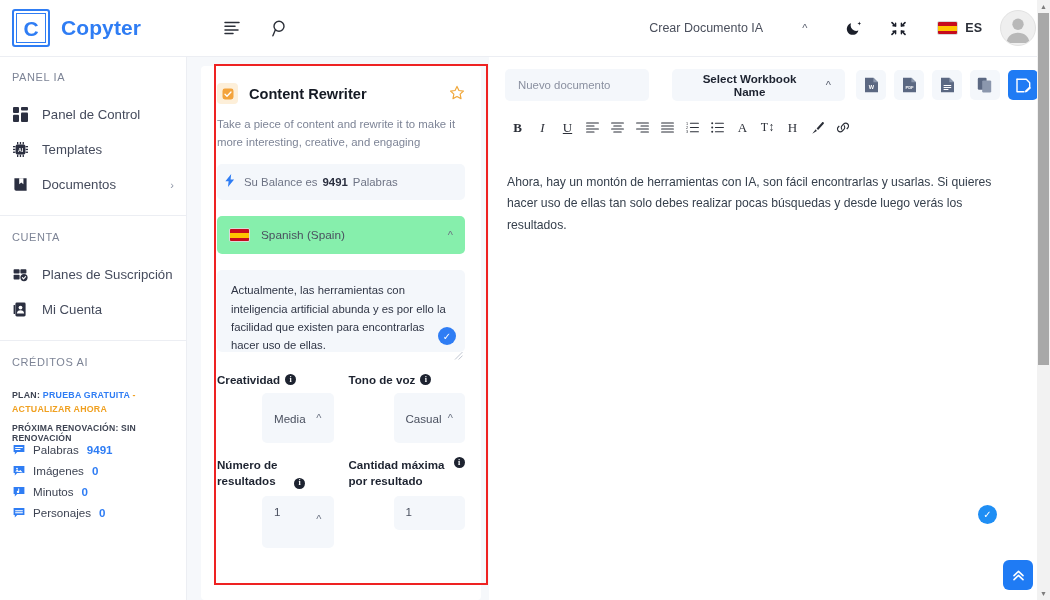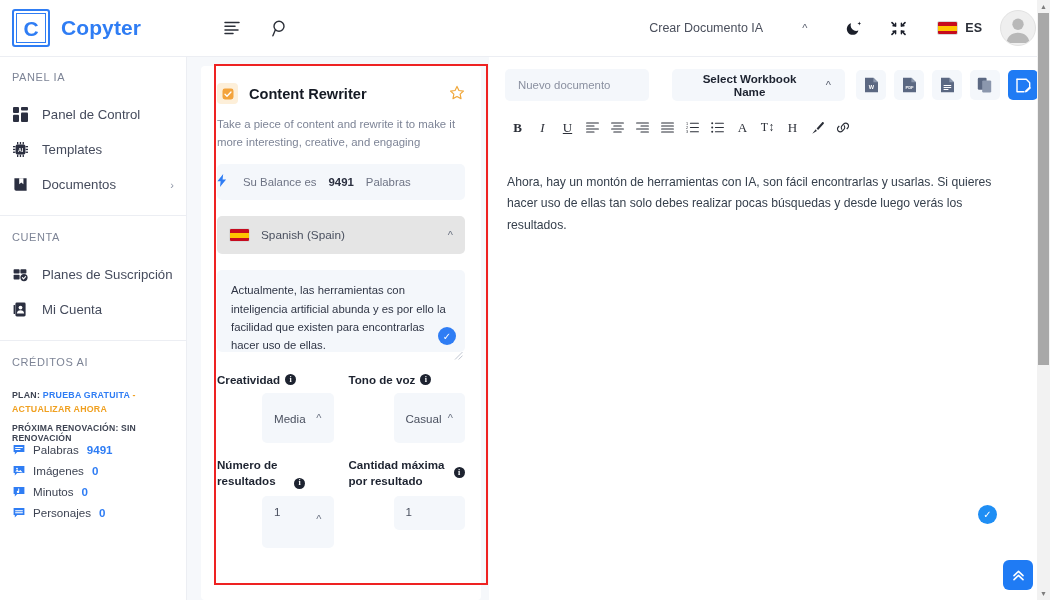--- a/index.html
+++ b/index.html
@@ -90,32 +90,32 @@
   .tool-head { display: flex; align-items: center; gap: 11px; margin-bottom: 12px; }
   .tool-badge {
     width: 21px; height: 21px; border-radius: 4px; background: #fdefd9;
     display: flex; align-items: center; justify-content: center;
   }
   .tool-badge svg { display:block; }
   .tool-title { font-size: 14.6px; font-weight: bold; color: #151a24; }
   .star { margin-left: auto; color: #f0a83c; font-size: 15px; cursor: pointer; line-height:1; }
   .tool-desc { font-size: 11.4px; color: #7d8496; line-height: 1.55; margin-bottom: 13px; }
   .balance-chip {
-    background: #f4f7fb; border-radius: 5px; padding: 10px 0; display: flex; align-items: center; gap: 16px;
+    background: #f4f7fb; border-radius: 5px; padding: 10px 8px; display: flex; align-items: center; gap: 9px;
     font-size: 11.4px; color: #6d7384; margin-bottom: 16px;
   }
   .balance-chip b { color: #2b3040; font-weight: bold; }
   .bolt { color: #2f7df4; font-size: 12px; }
   .fld-label { font-size: 11.6px; font-weight: bold; color: #1d2330; margin-bottom: 7px; display:flex; align-items:center; gap:5px; }
   .fld-label .req { color: #ee3b3b; font-size: 11px; }
   .fld-label-row { display: flex; align-items: center; margin-bottom: 7px; }
   .fld-label-row .fld-label { margin-bottom: 0; }
   .counter { margin-left: auto; font-size: 9.6px; color: #9aa1b1; letter-spacing: .2px; }
   .select-box {
-    background: #e5e5e5; border-radius: 5px; height: 38px; display: flex; align-items: center;
+    background: #86efac; border-radius: 5px; height: 38px; display: flex; align-items: center;
     padding: 0 12px; gap: 11px; cursor: pointer; margin-bottom: 16px;
   }
   .select-box .sv { font-size: 11.8px; color: #4a505f; }
   .select-box .sc { margin-left: auto; color: #6b7282; font-size: 11px; }
   .ta-wrap { position: relative; margin-bottom: 17px; }
   .textarea {
     background: #f4f7fb; border-radius: 5px; width: 100%; height: 82px; border: none; resize: none;
     padding: 11px 12px 11px 14px; font-family: "Liberation Sans", sans-serif;
     font-size: 11.3px; line-height: 1.62; color: #2f3545; outline: none; overflow: hidden;
   }
@@ -469,21 +469,21 @@
             <div class="fld-label two-lines" style="align-items:flex-end;flex-wrap:wrap">
               <span style="max-width:72px;line-height:1.35">Número de resultados</span>
               <span class="info-dot">i</span>
             </div>
             <div class="sel-sm" style="height:52px;align-items:flex-start;padding-top:9px">
               <span>1</span>
               <span class="sc" style="margin-top:8px">^</span>
             </div>
           </div>
           <div class="col">
-            <div class="fld-label two-lines" style="align-items:center;flex-wrap:wrap">
+            <div class="fld-label two-lines" style="align-items:flex-start;flex-wrap:wrap">
               <span style="max-width:100px;line-height:1.35">Cantidad máxima por resultado</span>
               <span class="info-dot">i</span>
             </div>
             <div class="sel-sm" style="height:34px;align-items:flex-start;padding-top:9px">
               <span>1</span>
             </div>
           </div>
         </div>
 
       </div>

